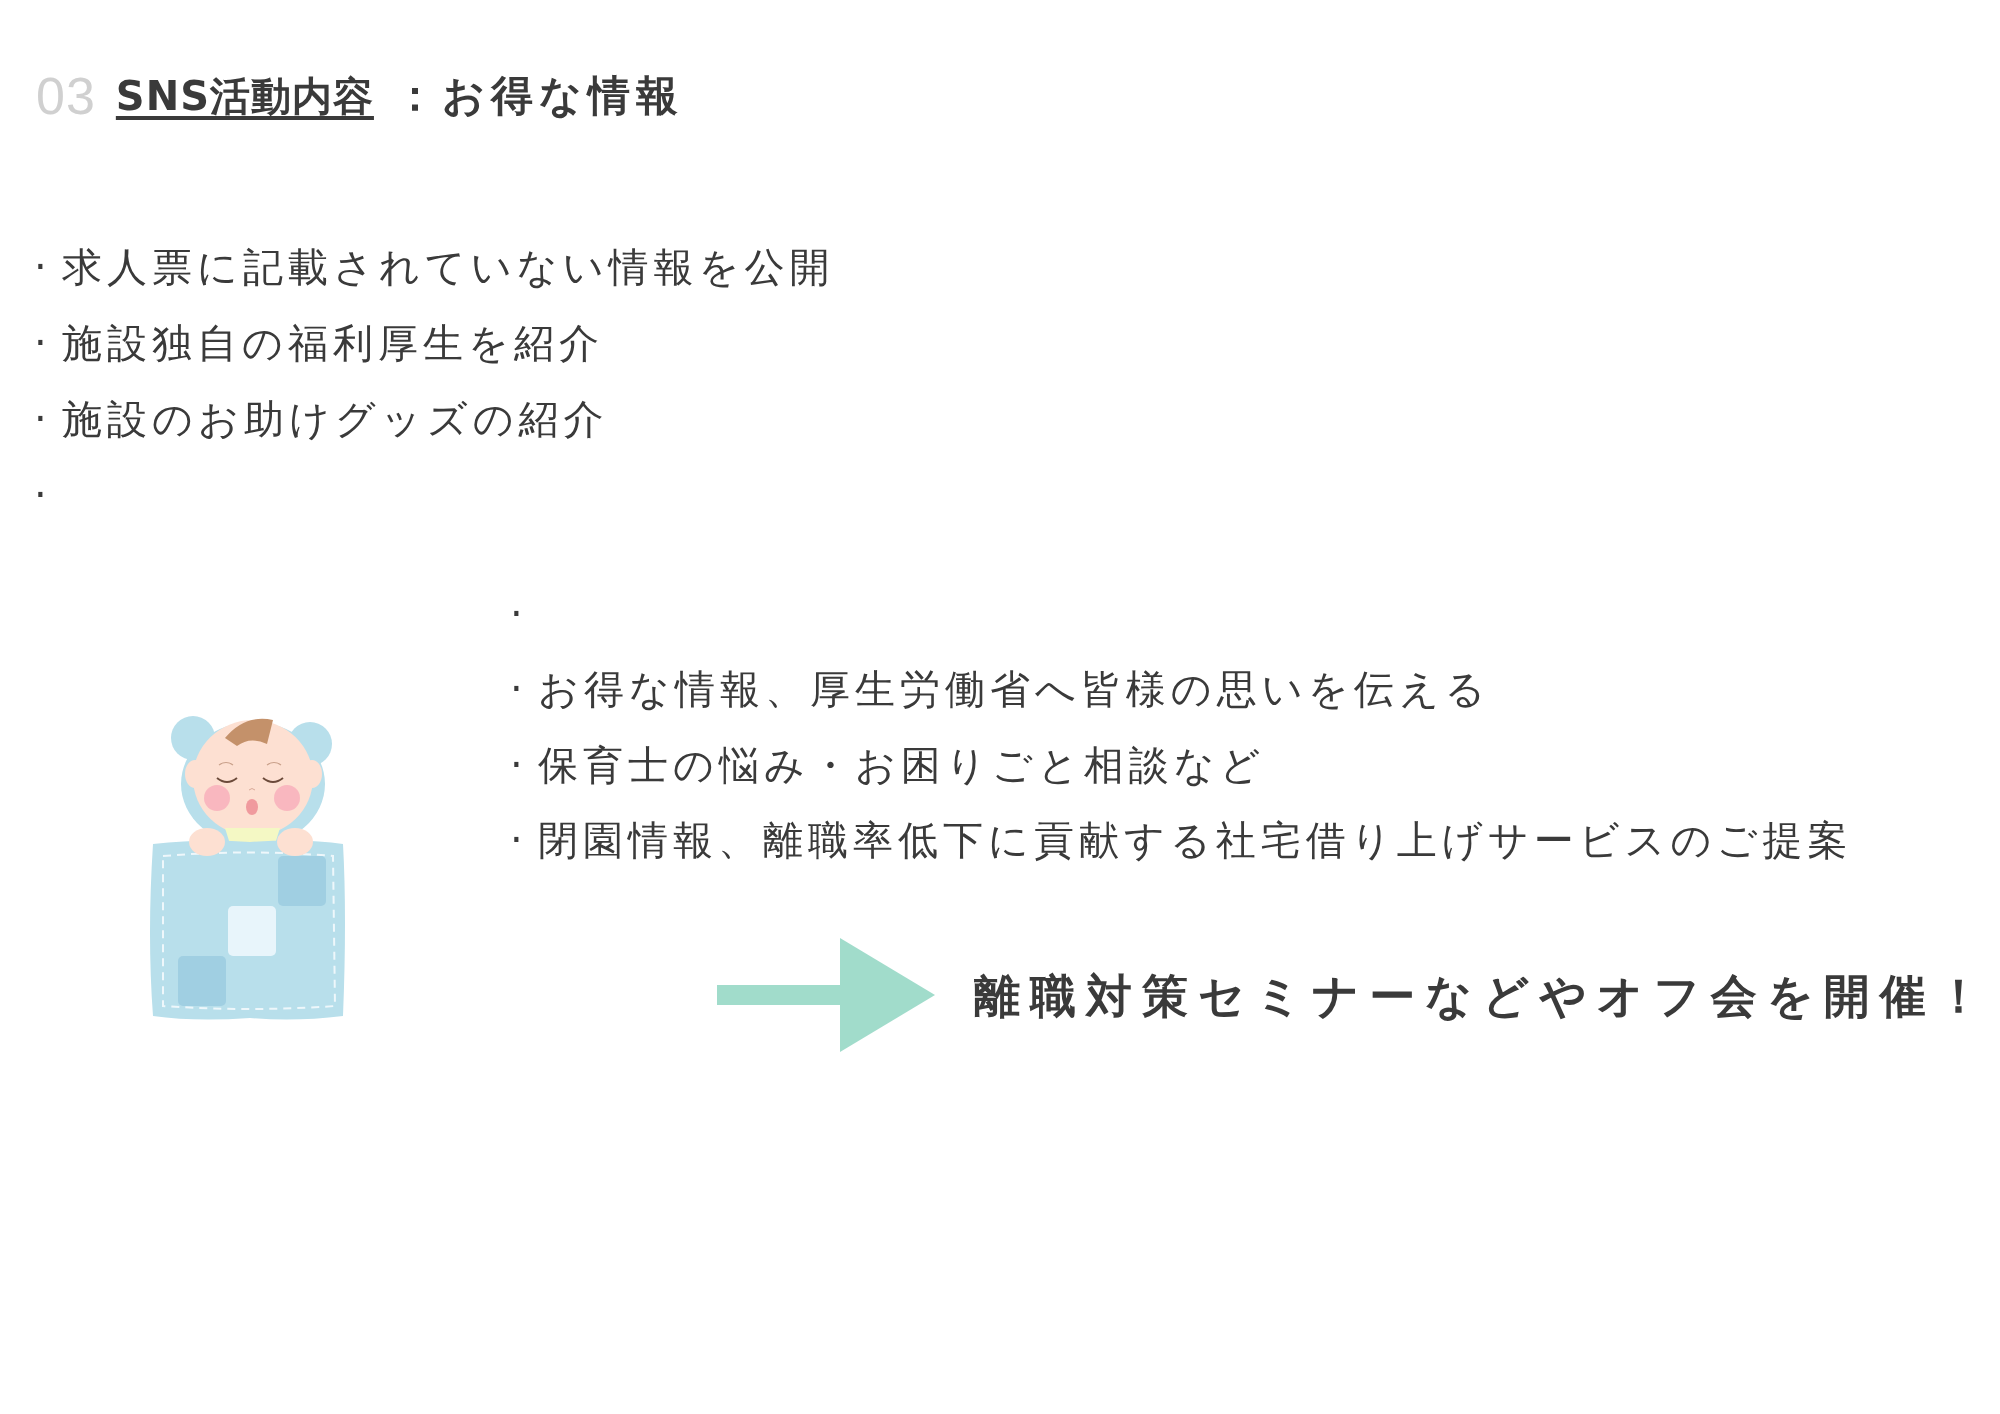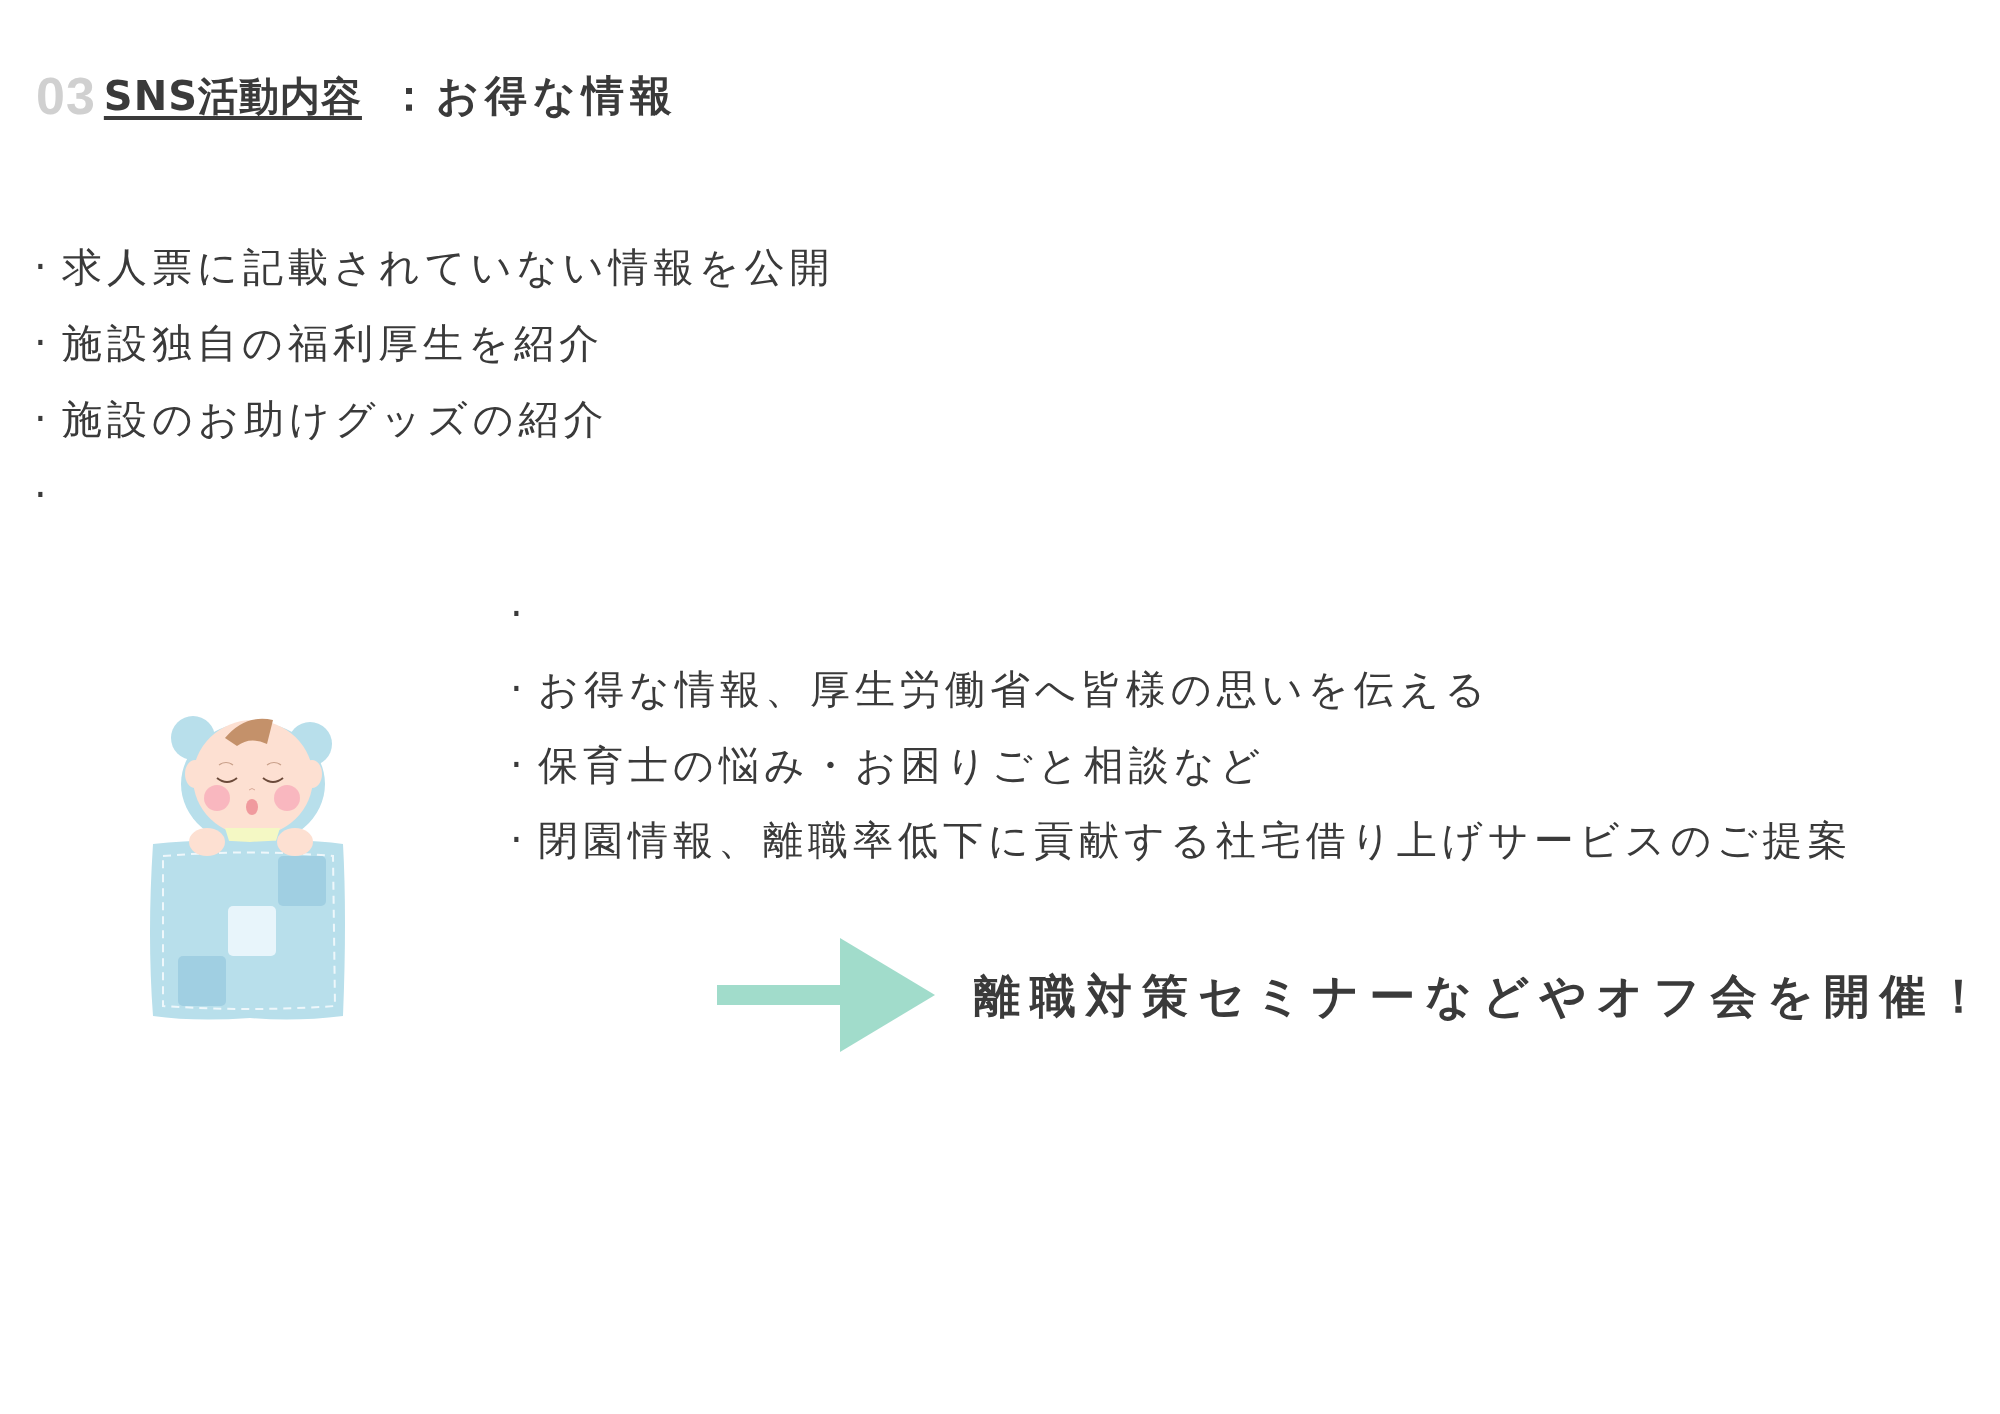--- a/index.html
+++ b/index.html
@@ -1,21 +1,21 @@
 <!DOCTYPE html>
 <html><head>
 <meta charset="utf-8">
 <style>
   html, body { margin:0; padding:0; background:#ffffff; }
   body { width:2000px; height:1414px; position:relative; overflow:hidden;
          font-family:"DejaVu Sans","Liberation Sans",sans-serif; color:#3a3a3a; }
   .heading { position:absolute; left:36px; top:66px; height:60px; display:flex; align-items:center; white-space:nowrap; }
-  .num { font-family:"Liberation Sans","DejaVu Sans",sans-serif; font-weight:bold; font-size:52px; color:#d0d0d0; letter-spacing:1px; margin-right:8px; }
+  .num { font-family:"Liberation Sans","DejaVu Sans",sans-serif; font-weight:normal; font-size:52px; color:#d0d0d0; letter-spacing:1px; margin-right:20px; }
   .title-main { font-weight:bold; font-size:40px; color:#3a3a3a; text-decoration:underline; text-decoration-thickness:4px; text-underline-offset:6px; letter-spacing:1px; }
-  .title-sub { font-weight:bold; font-size:42px; color:#3a3a3a; margin-left:26px; letter-spacing:6px; }
+  .title-sub { font-weight:bold; font-size:42px; color:#3a3a3a; margin-left:20px; letter-spacing:6px; }
   .list { position:absolute; margin:0; padding:0; list-style:none; }
   .list li { height:76px; line-height:76px; font-size:40px; white-space:nowrap; letter-spacing:5px; display:flex; align-items:center; }
   .list li .dot { display:inline-block; width:28px; font-size:40px; }
   #list1 { left:34px; top:229px; }
   #list2 { left:510px; top:576px; }
   #list2 li { height:75.5px; }
   .arrow { position:absolute; left:717px; top:938px; width:220px; height:115px; }
   .cta { position:absolute; left:974px; top:966px; font-weight:bold; font-size:46px; letter-spacing:10px; color:#3a3a3a; white-space:nowrap; line-height:60px; }
   .baby { position:absolute; left:145px; top:716px; width:210px; height:320px; }
 </style>

